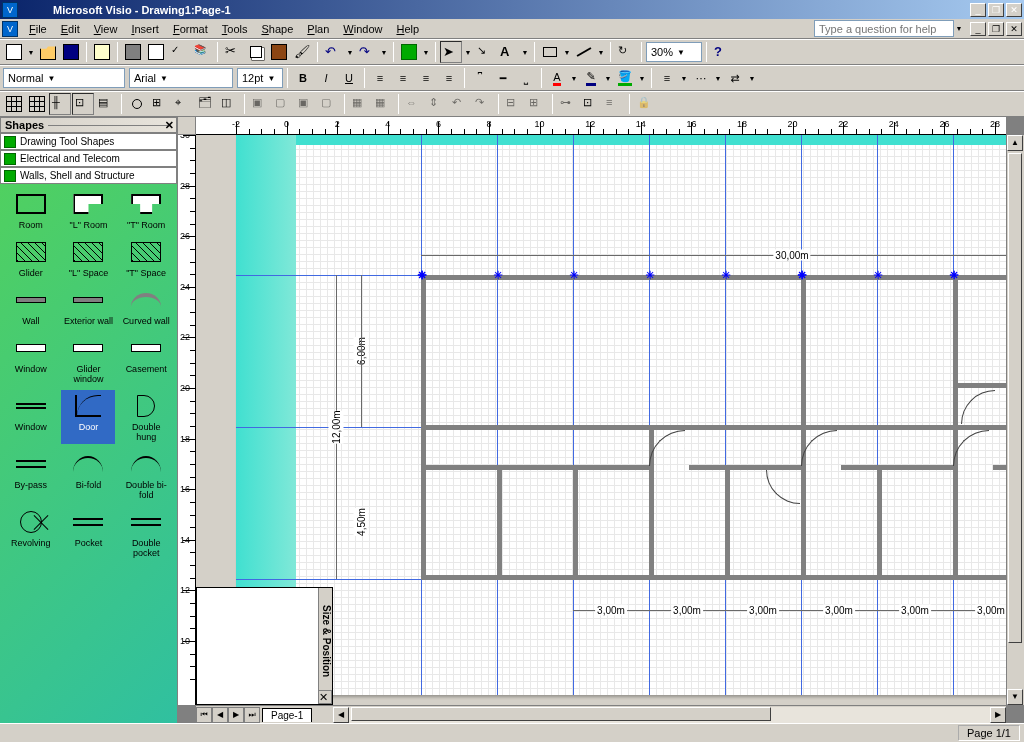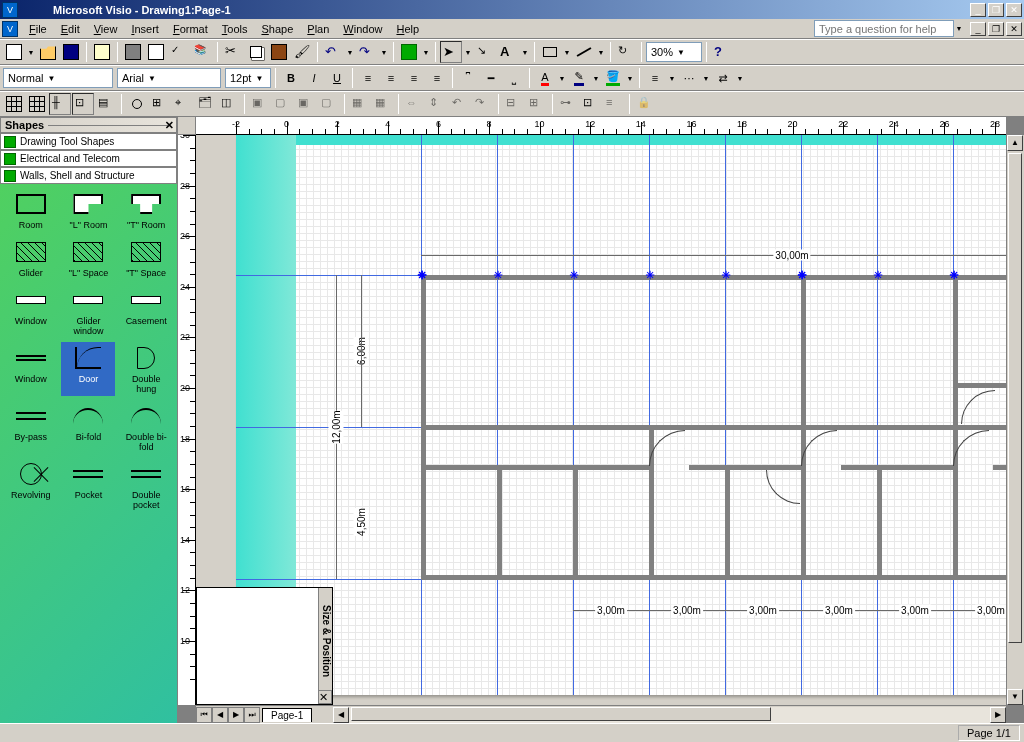--- a/index.html
+++ b/index.html
@@ -265,21 +265,21 @@
       <span>30%</span>
       <span class="arrow">▼</span>
     </span>
   <span class="tb-sep"></span>
   <span class="tb-btn">
       <span class="ico ico-help">?</span>
     </span>
 </div>
 
 <div class="toolbar">
-  <span class="tb-combo" style="width:110px">
+  <span class="tb-combo" style="width:122px">
       <span>Normal</span>
       <span class="arrow">▼</span>
     </span>
   <span class="tb-combo" style="width:104px;margin-left:3px">
       <span>Arial</span>
       <span class="arrow">▼</span>
     </span>
   <span class="tb-combo" style="width:46px;margin-left:3px">
       <span>12pt</span>
       <span class="arrow">▼</span>
@@ -465,20 +465,40 @@
             <div class="shape-icon">
               <div class="si-space"></div>
             </div>
             <div class="shape-label">"L" Space</div>
           </div>
           <div class="shape-item">
             <div class="shape-icon">
               <div class="si-space"></div>
             </div>
             <div class="shape-label">"T" Space</div>
+          </div>
+        </div>
+        <div class="shapes-row">
+          <div class="shape-item">
+            <div class="shape-icon">
+              <div class="si-wall"></div>
+            </div>
+            <div class="shape-label">Wall</div>
+          </div>
+          <div class="shape-item">
+            <div class="shape-icon">
+              <div class="si-wall"></div>
+            </div>
+            <div class="shape-label">Exterior wall</div>
+          </div>
+          <div class="shape-item">
+            <div class="shape-icon">
+              <div class="si-wall-curved"></div>
+            </div>
+            <div class="shape-label">Curved wall</div>
           </div>
         </div>
         <div class="shapes-row">
           <div class="shape-item">
             <div class="shape-icon">
               <div class="si-window"></div>
             </div>
             <div class="shape-label">Window</div>
           </div>
           <div class="shape-item">

